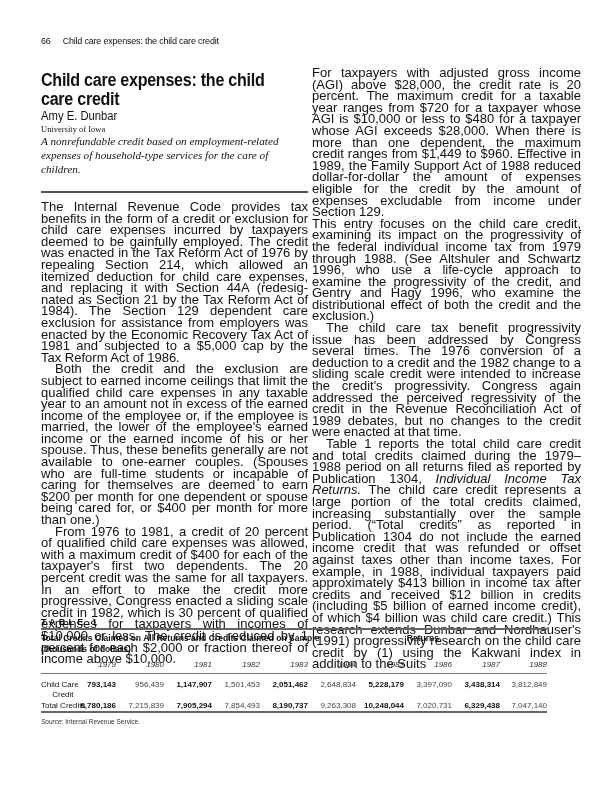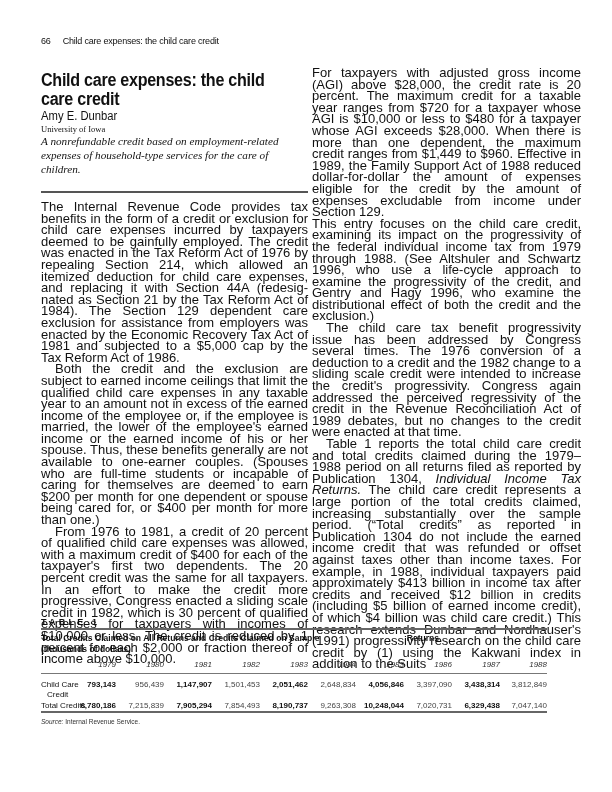--- a/index.html
+++ b/index.html
@@ -16,21 +16,21 @@
   .left-body { position:absolute; left:41px; top:201px; width:267px; }
   .right-body { position:absolute; left:312px; top:67px; width:269px; }
   .section-head { font-family:"Liberation Serif", serif; font-weight:bold; font-size:10.5px; margin:11px 0 4px 0; }
   .table-label { position:absolute; left:41px; top:617px; font-family:"Liberation Sans", sans-serif; font-weight:bold; font-size:9px; letter-spacing:3.2px; }
   .table-rule-top { position:absolute; left:41px; top:628px; width:506px; height:1.5px; background:#666; }
   .table-title { position:absolute; left:41px; top:633px; width:510px; font-family:"Liberation Sans", sans-serif; font-weight:bold; font-size:9px; line-height:11px; transform:scaleX(0.95); transform-origin:left top; }
   .table-title .suffix { position:absolute; left:385px; top:0; }
   .table-grid { position:absolute; left:41px; top:660px; width:506px; font-family:"Liberation Sans", sans-serif; font-size:8px; }
   .trow { position:relative; height:12px; }
   .trow .cell { position:absolute; white-space:nowrap; }
-  .trow .rowhead { position:absolute; left:0; text-align:left; line-height:9.5px; }
+  .trow .rowhead { position:absolute; left:0; text-align:center; line-height:9.5px; }
   .hdr .cell { font-style:italic; color:#333; }
   .table-rule-mid { position:absolute; left:41px; top:673px; width:506px; height:0.8px; background:#777; }
   .table-rule-bot { position:absolute; left:41px; top:711px; width:506px; height:1.5px; background:#666; }
   .bold { font-weight:bold; }
   .light { color:#444; }
   .source { position:absolute; left:41px; top:718px; font-family:"Liberation Sans", sans-serif; font-size:6.5px; color:#333; }
   .source i { font-style:italic; }
 </style>
 </head>
 <body>
@@ -84,21 +84,21 @@
 
 <div class="table-grid" style="top:680px">
   <div class="trow" style="height:21px">
     <span class="rowhead"><span>Child Care</span><br><span style="padding-left:6px">Credit</span></span>
     <span class="cell bold" style="right:431px">793,143</span>
     <span class="cell light" style="right:383px">956,439</span>
     <span class="cell bold" style="right:335px">1,147,907</span>
     <span class="cell light" style="right:287px">1,501,453</span>
     <span class="cell bold" style="right:239px">2,051,462</span>
     <span class="cell light" style="right:191px">2,648,834</span>
-    <span class="cell bold" style="right:143px">4,056,846</span>
+    <span class="cell bold" style="right:143px">5,228,179</span>
     <span class="cell light" style="right:95px">3,397,090</span>
     <span class="cell bold" style="right:47px">3,438,314</span>
     <span class="cell light" style="right:0px">3,812,849</span>
   </div>
   <div class="trow">
     <span class="rowhead">Total Credits</span>
     <span class="cell bold" style="right:431px">6,780,186</span>
     <span class="cell light" style="right:383px">7,215,839</span>
     <span class="cell bold" style="right:335px">7,905,294</span>
     <span class="cell light" style="right:287px">7,854,493</span>

